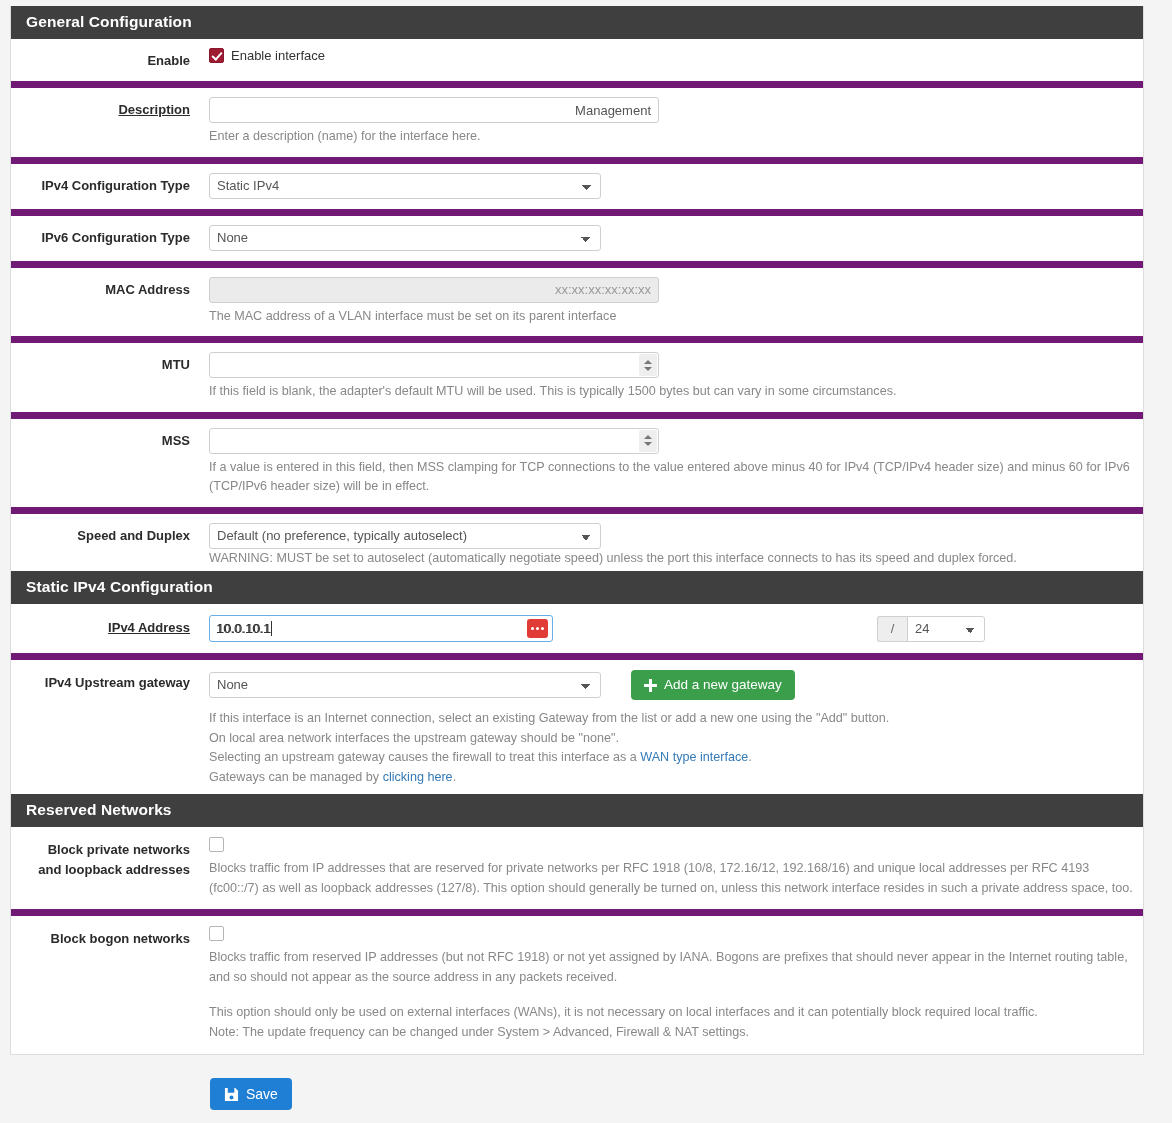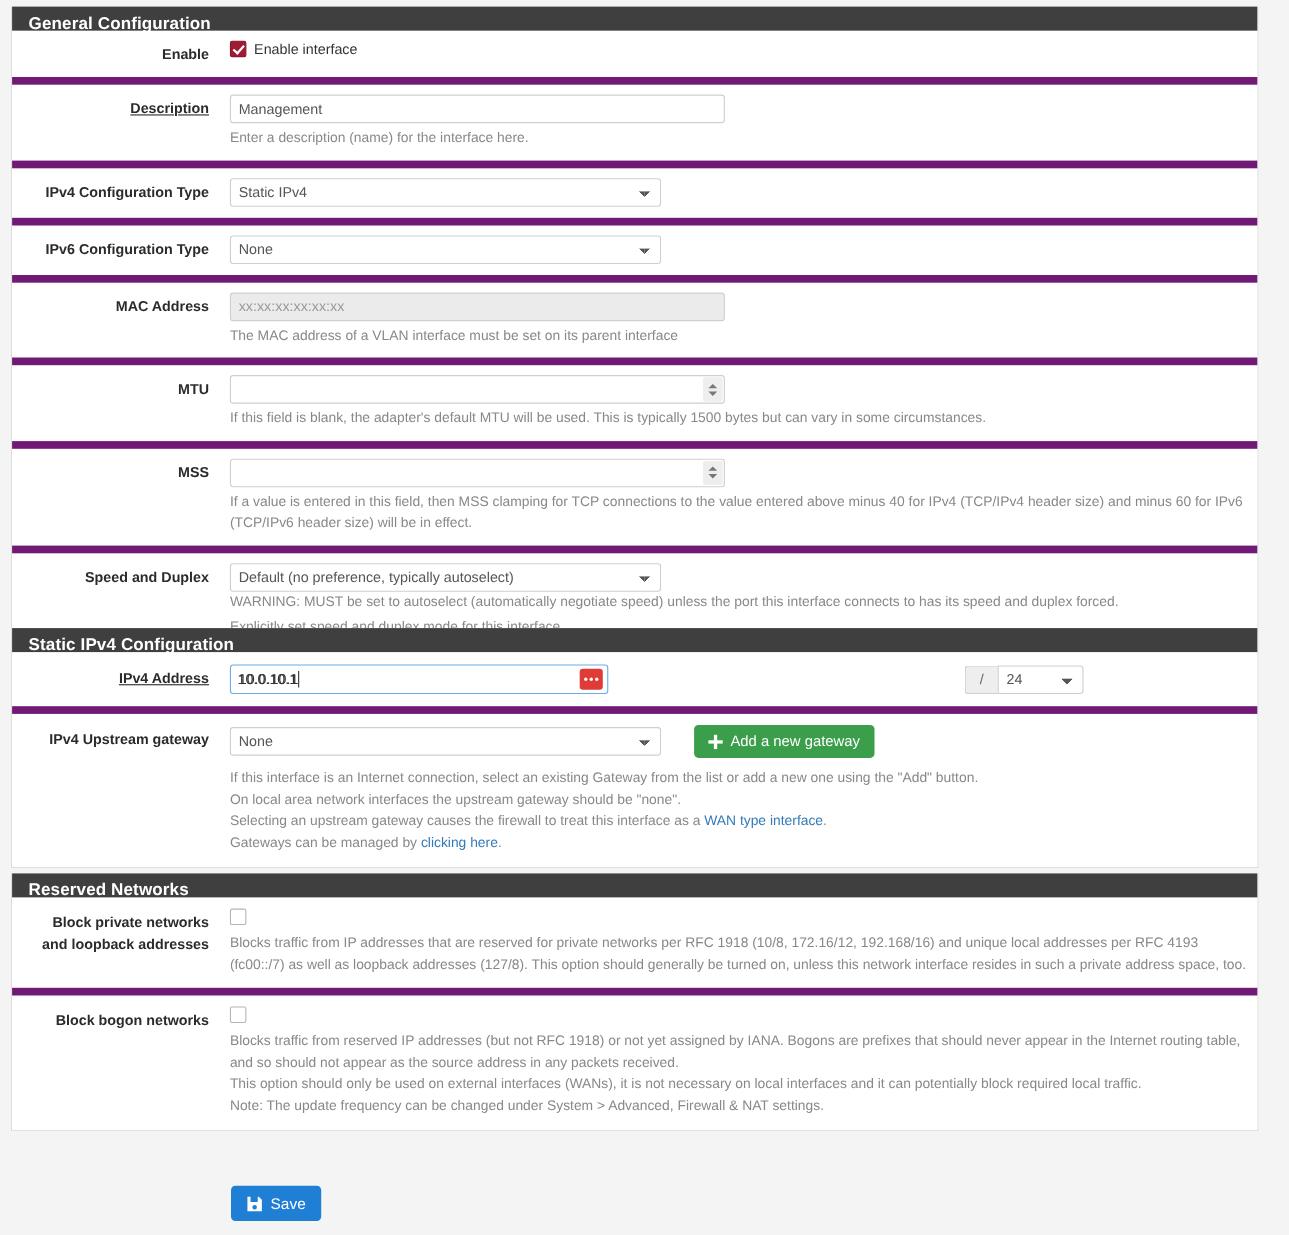--- a/index.html
+++ b/index.html
@@ -24,21 +24,21 @@
     border-top: none;
   }
   .panel-heading {
     background: #3f3f3f;
     color: #fff;
     font-size: 15.5px;
     font-weight: bold;
     letter-spacing: .1px;
     padding: 6px 4px 6px 15px;
     line-height: 20px;
-    height: 22px;
+    height: 33px;
   }
   .panel-body { background: #fff; }
 
   
   .row {
     display: flex;
     align-items: flex-start;
     border-bottom: 7px solid #701a75;
     padding: 9px 0 10px 0;
     min-height: 36px;
@@ -75,21 +75,21 @@
     font-size: 13px;
     color: #555;
     height: 26px;
     border: 1px solid #cfcfcf;
     border-radius: 3px;
     background: #fff;
     padding: 0 7px;
     outline: none;
     line-height: 24px;
   }
-  input.txt { width: 450px; }
+  input.txt { width: 450px; text-align: right; }
   input.txt::placeholder { color: #999; }
   input.txt[disabled] { background: #ebebeb; color: #0f172a; }
   select.sel {
     width: 392px;
     -webkit-appearance: none;
     appearance: none;
     padding-right: 24px;
     background-image:
       linear-gradient(45deg, transparent 50%, #555 50%),
       linear-gradient(135deg, #555 50%, transparent 50%);
@@ -403,21 +403,21 @@
           <span class="cb"></span>
           <div class="help" style="margin-top:7px;">Blocks traffic from IP addresses that are reserved for private networks per RFC 1918 (10/8, 172.16/12, 192.168/16) and unique local addresses per RFC 4193 (fc00::/7) as well as loopback addresses (127/8). This option should generally be turned on, unless this network interface resides in such a private address space, too.</div>
         </div>
       </div>
 
       <div class="row" style="padding:10px 0 12px 0;">
         <div class="label-col">Block bogon networks</div>
         <div class="field-col">
           <span class="cb"></span>
           <div class="help" style="margin-top:7px;">Blocks traffic from reserved IP addresses (but not RFC 1918) or not yet assigned by IANA. Bogons are prefixes that should never appear in the Internet routing table, and so should not appear as the source address in any packets received.</div>
-          <div class="help" style="margin-top:0;">This option should only be used on external interfaces (WANs), it is not necessary on local interfaces and it can potentially block required local traffic.</div>
+          <div class="help" style="margin-top:16px;">This option should only be used on external interfaces (WANs), it is not necessary on local interfaces and it can potentially block required local traffic.</div>
           <div class="help" style="margin-top:0;">Note: The update frequency can be changed under System &gt; Advanced, Firewall &amp; NAT settings.</div>
         </div>
       </div>
 
     </div>
   </div>
 
   <div class="footer">
     <button class="btn btn-primary">
       <span class="save-ico">

